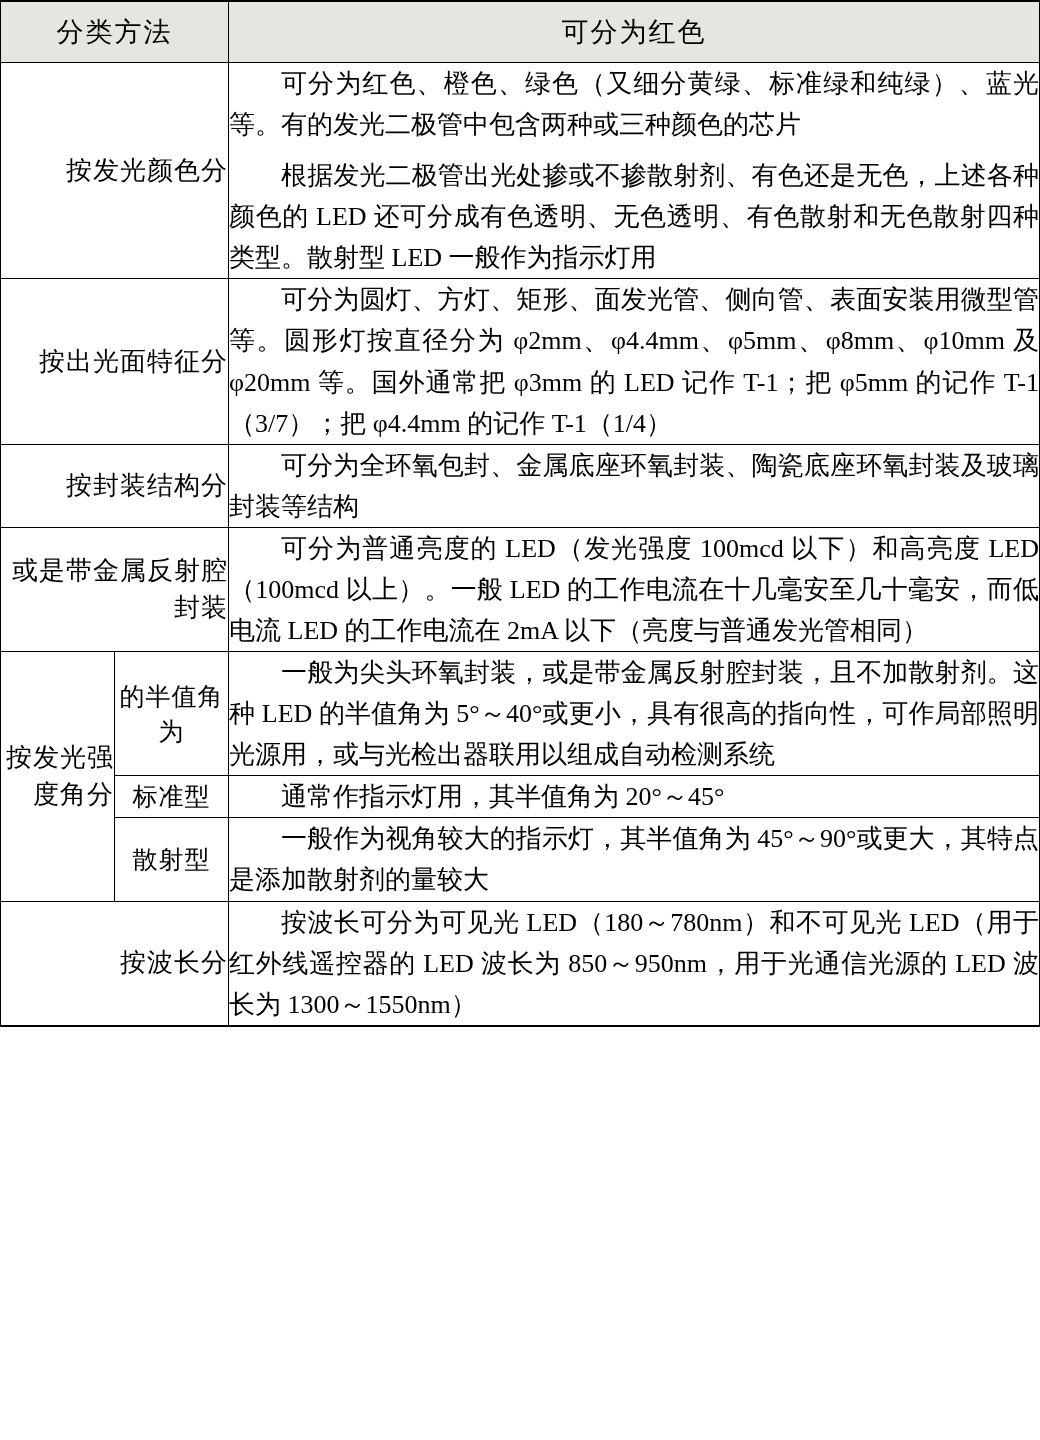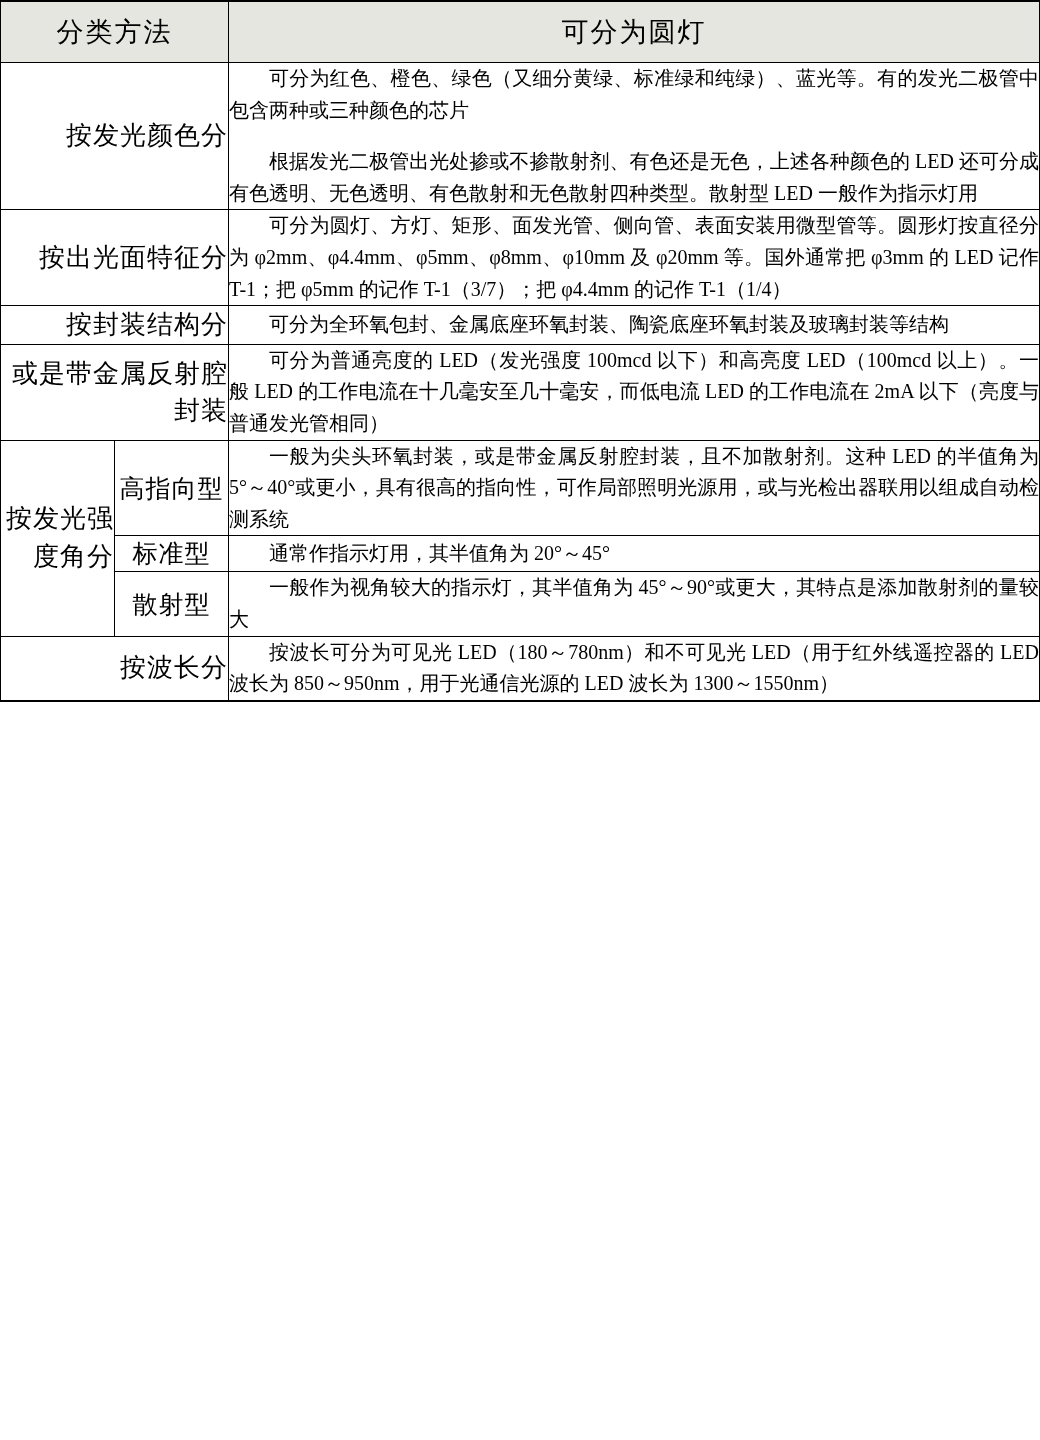--- a/index.html
+++ b/index.html
@@ -51,51 +51,51 @@
     padding: 6px 4px;
   }
   td.sublabel {
     text-align: center;
     font-size: 25px;
     line-height: 1.4;
     letter-spacing: 1px;
     padding: 6px 4px;
   }
   td.desc {
-    font-size: 20px;
+    font-size: 26px;
     line-height: 1.58;
     padding: 12px 14px 14px 14px;
     text-align: justify;
     text-justify: inter-ideograph;
   }
   td.desc p {
     margin: 0;
     text-indent: 2em;
   }
   td.desc p + p {
-    margin-top: 20px;
+    margin-top: 10px;
   }
   .col-a { width: 114px; }
   .col-b { width: 114px; }
   .col-c { width: auto; }
 </style>
 </head>
 <body>
 
 <div class="page">
   <table class="spec-table">
     <colgroup>
       <col class="col-a">
       <col class="col-b">
       <col class="col-c">
     </colgroup>
     <thead>
       <tr>
         <th colspan="2">分类方法</th>
-        <th>可分为圆灯</th>
+        <th>可分为红色</th>
       </tr>
     </thead>
     <tbody>
 
       <tr>
         <td colspan="2" class="label">按发光颜色分</td>
         <td class="desc">
           <p>可分为红色、橙色、绿色（又细分黄绿、标准绿和纯绿）、蓝光等。有的发光二极管中包含两种或三种颜色的芯片</p>
           <p>根据发光二极管出光处掺或不掺散射剂、有色还是无色，上述各种颜色的 LED 还可分成有色透明、无色透明、有色散射和无色散射四种类型。散射型 LED 一般作为指示灯用</p>
         </td>
@@ -117,21 +117,21 @@
 
       <tr>
         <td colspan="2" class="label">或是带金属反射腔封装</td>
         <td class="desc">
           <p>可分为普通亮度的 LED（发光强度 100mcd 以下）和高亮度 LED（100mcd 以上）。一般 LED 的工作电流在十几毫安至几十毫安，而低电流 LED 的工作电流在 2mA 以下（亮度与普通发光管相同）</p>
         </td>
       </tr>
 
       <tr>
         <td rowspan="3" class="label">按发光强度角分</td>
-        <td class="sublabel">高指向型</td>
+        <td class="sublabel">的半值角为</td>
         <td class="desc">
           <p>一般为尖头环氧封装，或是带金属反射腔封装，且不加散射剂。这种 LED 的半值角为 5°～40°或更小，具有很高的指向性，可作局部照明光源用，或与光检出器联用以组成自动检测系统</p>
         </td>
       </tr>
 
       <tr>
         <td class="sublabel">标准型</td>
         <td class="desc">
           <p>通常作指示灯用，其半值角为 20°～45°</p>
         </td>

